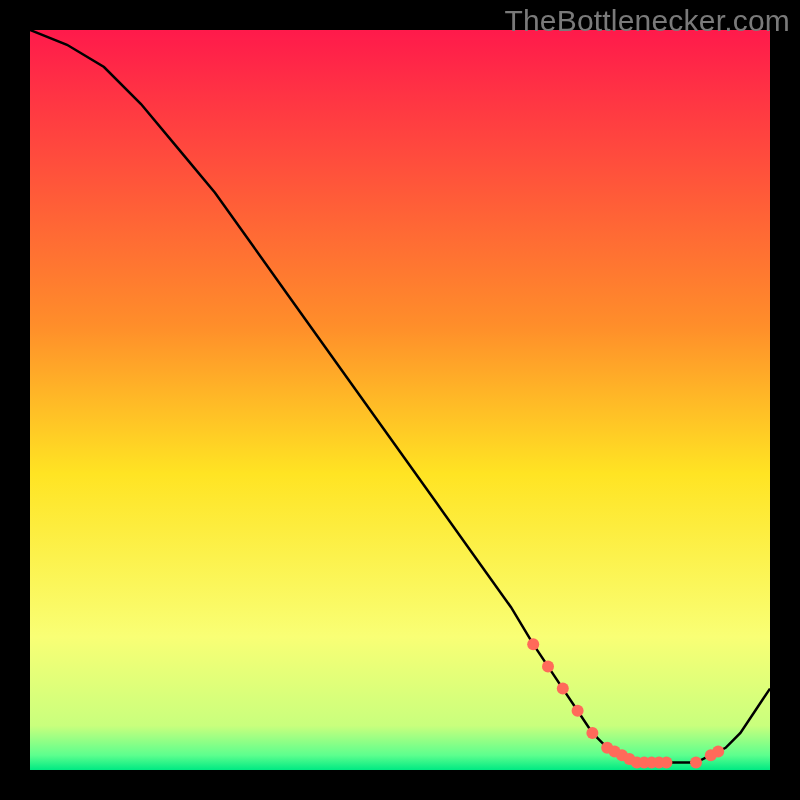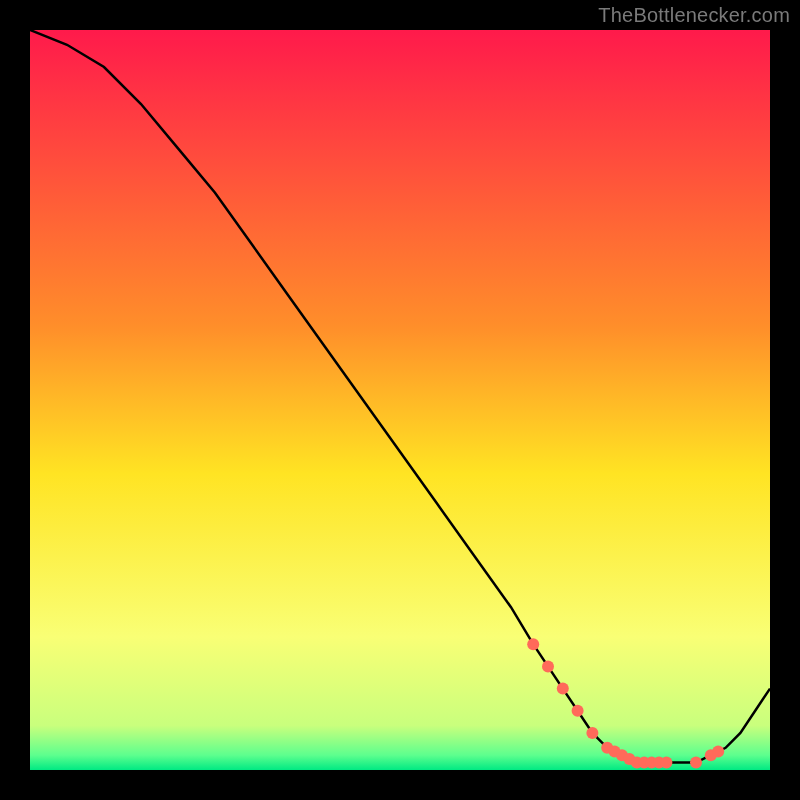--- a/index.html
+++ b/index.html
@@ -17,21 +17,21 @@
     top: 0;
     width: 800px;
     height: 800px;
     background: #000;
   }
   .attribution {
     position: absolute;
     top: 4px;
     right: 10px;
     color: #7a7a7a;
-    font-size: 20px;
+    font-size: 30px;
     letter-spacing: 0.2px;
     z-index: 10;
   }
   .plot-wrap {
     position: absolute;
     left: 30px;
     top: 30px;
     width: 740px;
     height: 740px;
   }

